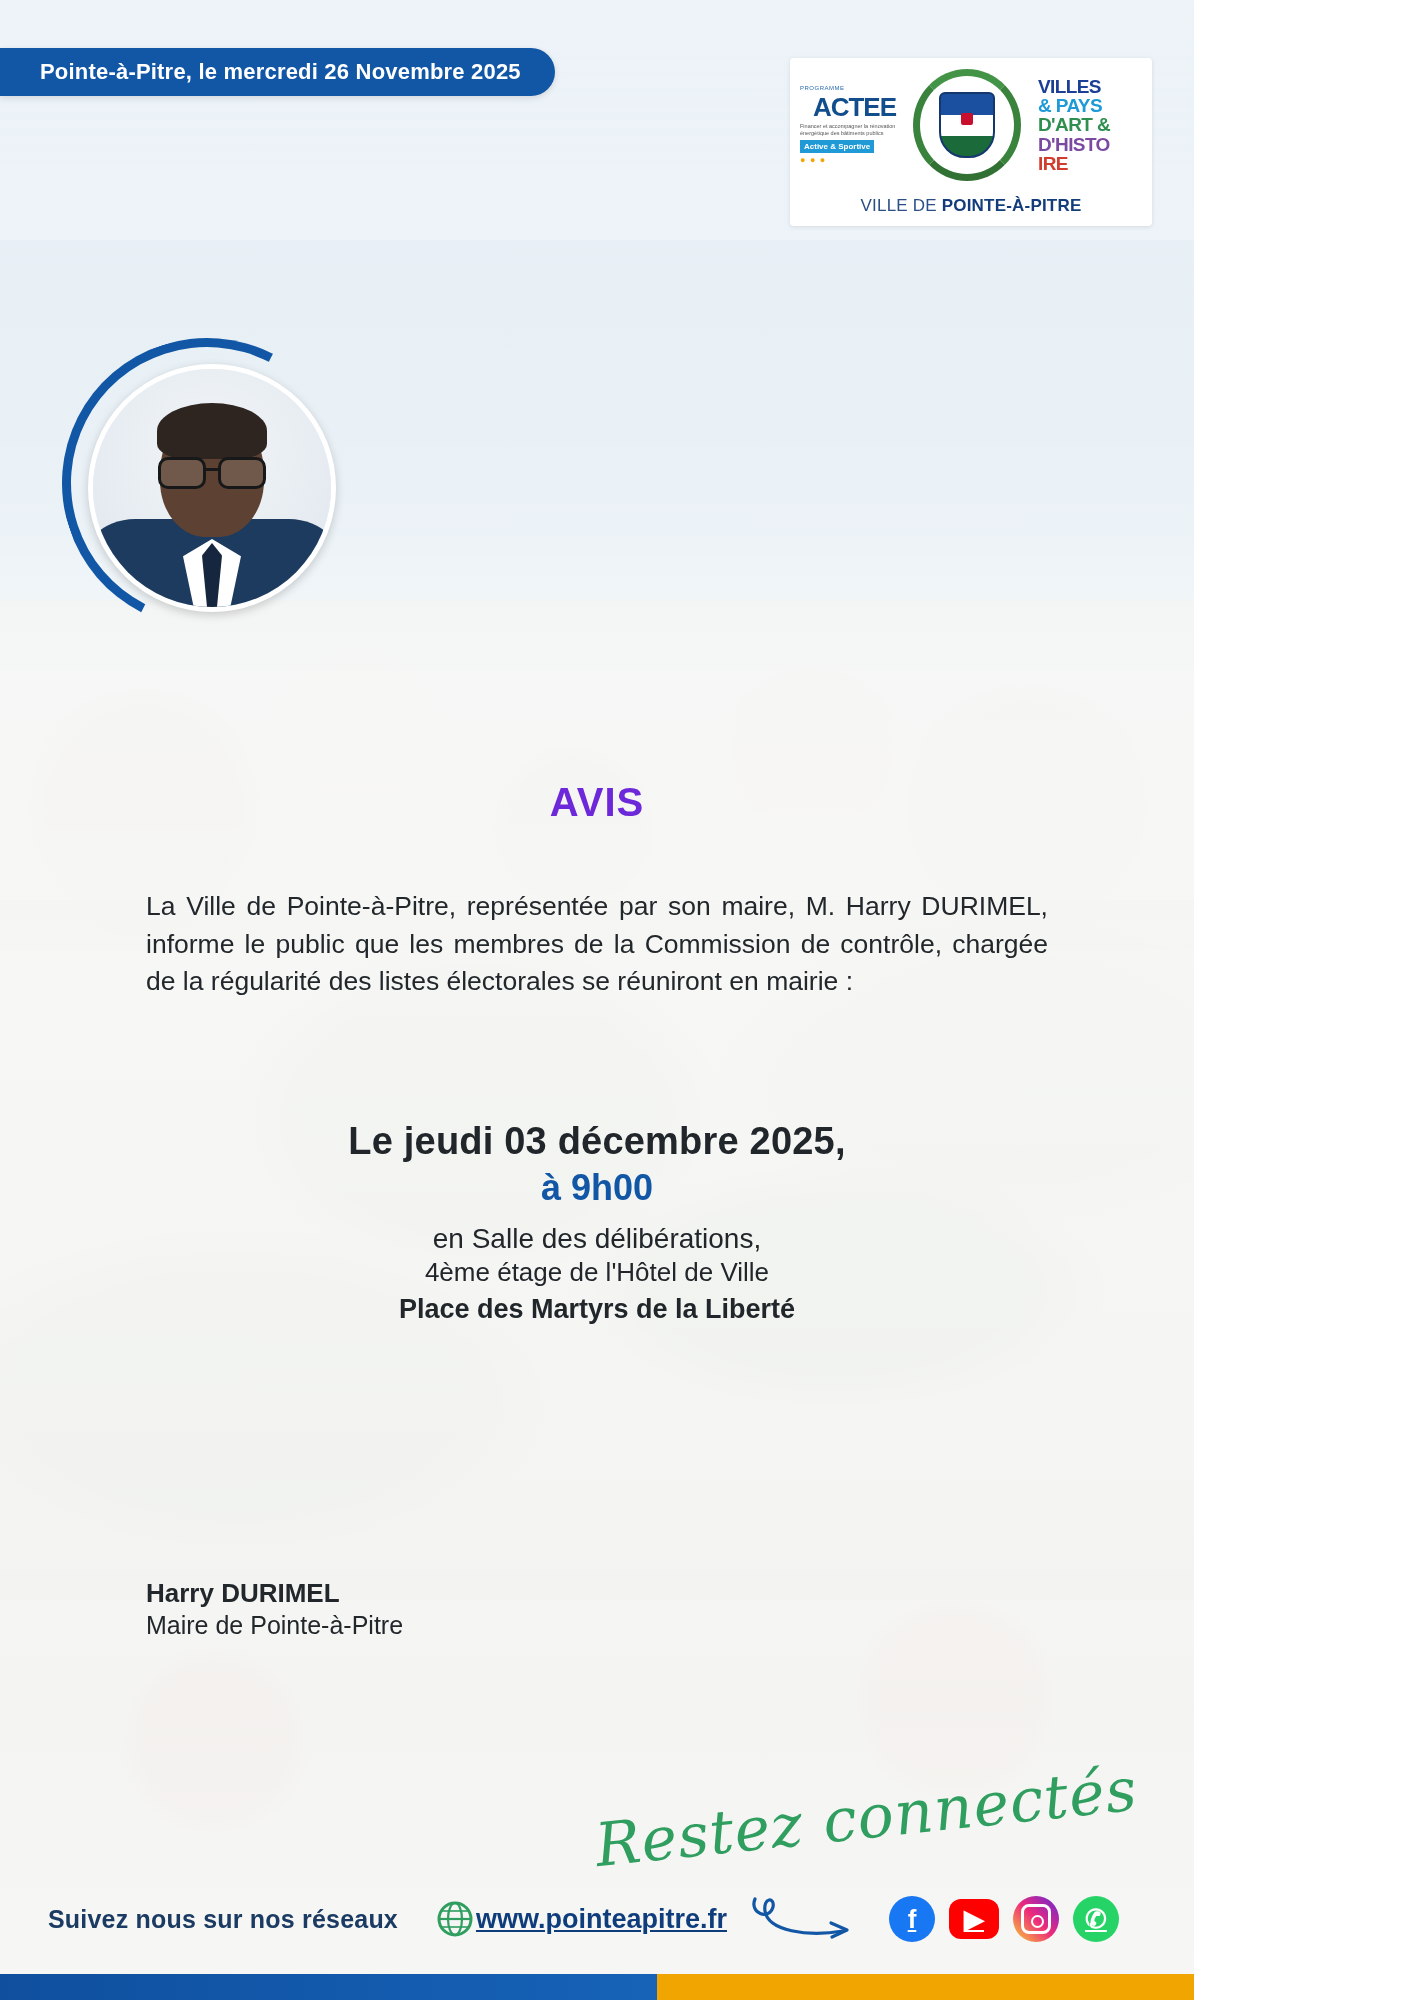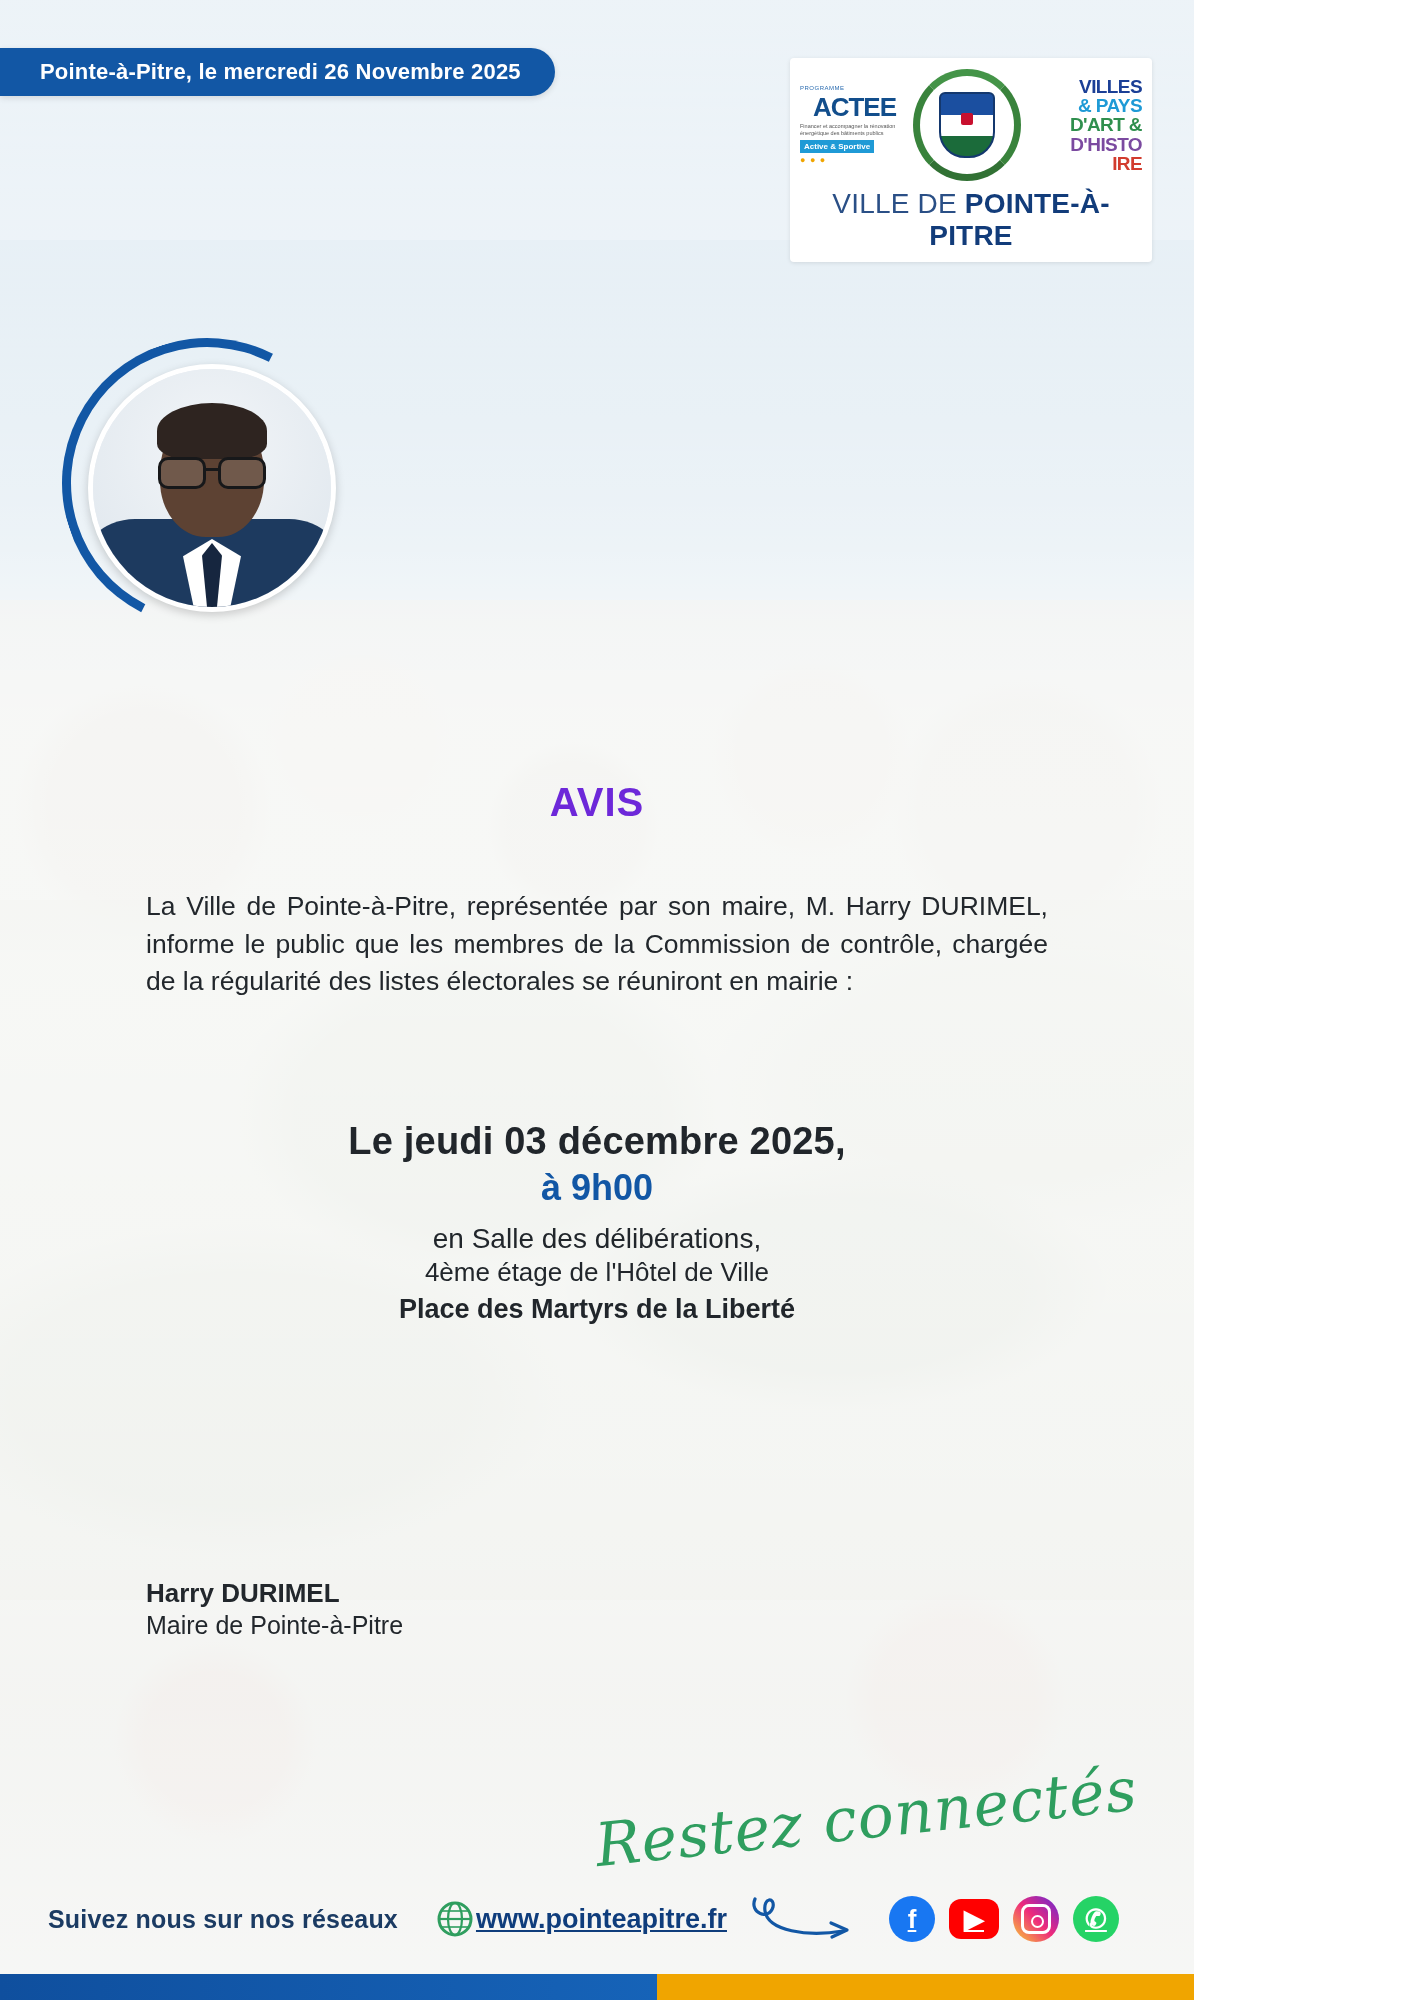--- a/index.html
+++ b/index.html
@@ -176,34 +176,34 @@
     top: 30%;
     width: 12px;
     height: 12px;
     margin-left: -6px;
     background: #c8102e;
     border-radius: 2px;
   }
   .villes {
     width: 104px;
     line-height: 1.02;
-    text-align: right;
+    text-align: left;
   }
   .villes div { font-size: 19px; font-weight: bold; letter-spacing: -.6px; }
   .villes .l1 { color: #1b3f96; }
   .villes .l2 { color: #1e9ad6; }
   .villes .l3 { color: #2f8f4e; }
   .villes .l4 { color: #7b4aa0; }
   .villes .l5 { color: #d23c2e; }
   .logo-caption {
     text-align: center;
-    font-size: 28px;
+    font-size: 17px;
     color: #123c7a;
     font-weight: bold;
-    margin-top: 4px;
+    margin-top: 12px;
     letter-spacing: .2px;
   }
   .logo-caption .light { font-weight: normal; color: #2a4f86; }
 
   
   .title-band {
     position: absolute;
     left: 318px;
     right: 0;
     top: 440px;

